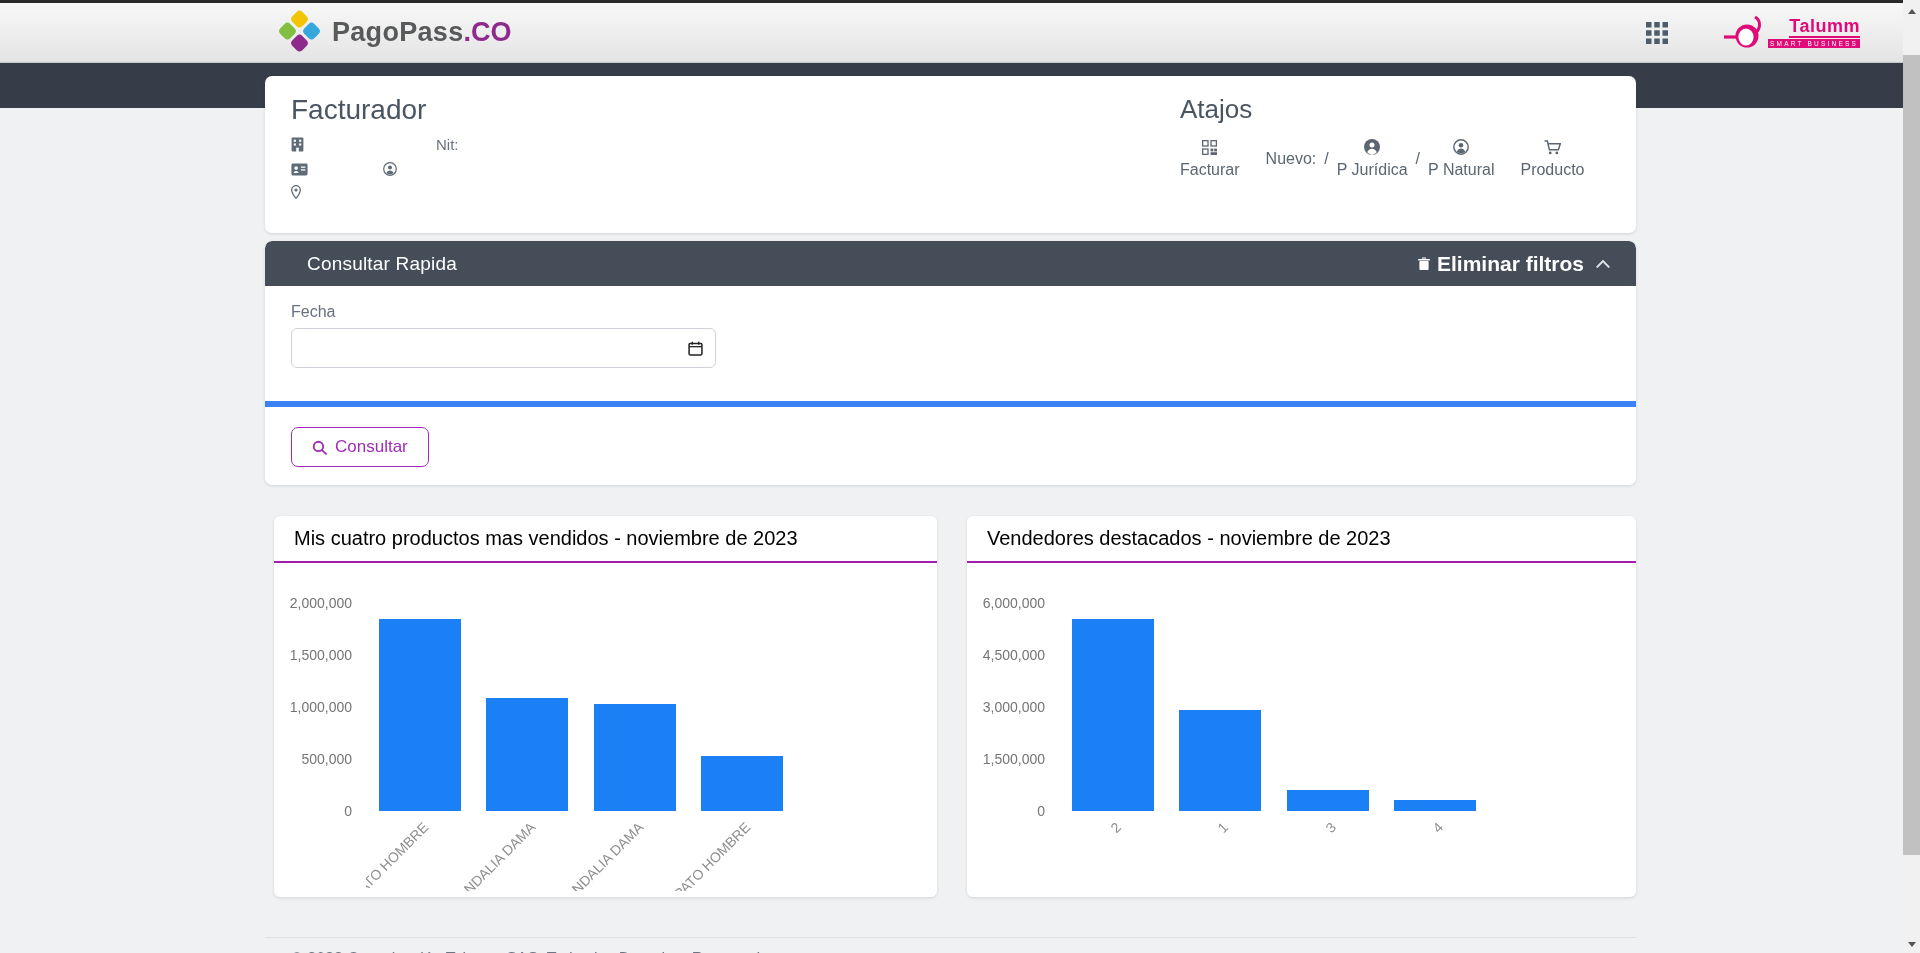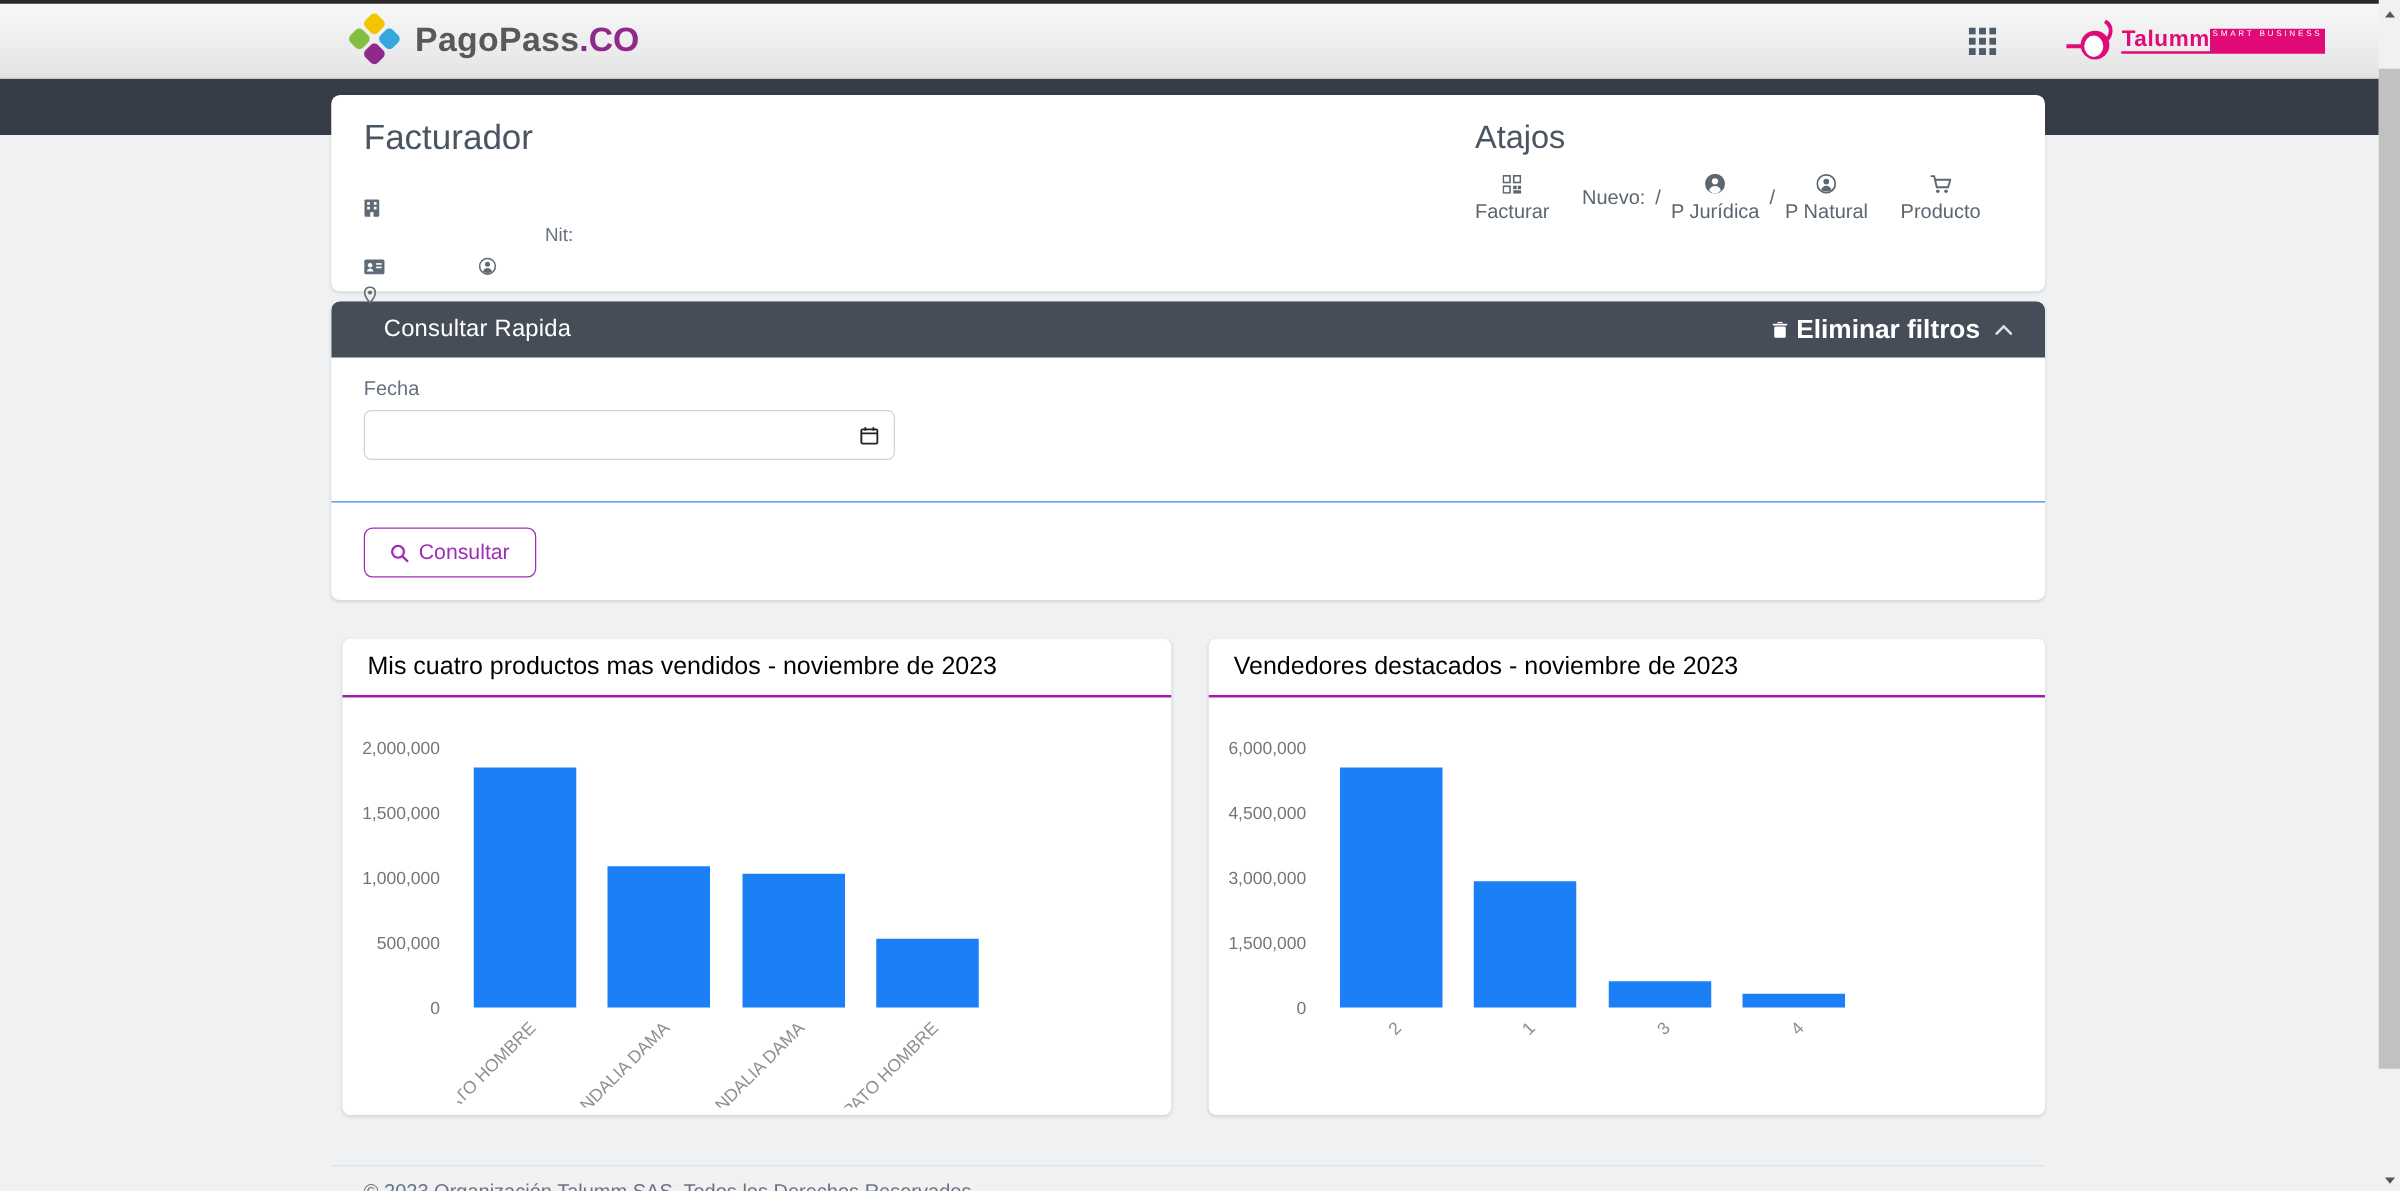--- a/index.html
+++ b/index.html
@@ -25,38 +25,38 @@
     grid-template-columns:14px 14px; grid-template-rows:14px 14px; gap:3px; margin-right:16px; }
   .pp-sq { border-radius:4px; }
   .pp-sq.y{background:#f2c500;} .pp-sq.b{background:#35a7dd;}
   .pp-sq.g{background:#82bf41;} .pp-sq.p{background:#8e2a8b;}
   .brand-name { font-size:27px; font-weight:600; color:#58595b; letter-spacing:.3px; }
   .brand-suffix { font-size:27px; font-weight:800; color:#8e2a8b; }
 
   .header-right { margin-left:auto; margin-right:60px; display:flex; align-items:center; gap:52px; }
   .apps-grid { color:#4c5c6b; cursor:pointer; padding:4px; }
   .talumm { display:flex; align-items:center; gap:2px; }
-  .talumm-text { display:flex; flex-direction:row; line-height:1; }
+  .talumm-text { display:flex; flex-direction:column; line-height:1;align-items:flex-end; }
   .talumm-name { color:#e00a78; font-weight:800; font-size:18px; letter-spacing:.5px; border-bottom:2px solid #e00a78; padding-bottom:1px; }
   .talumm-tag { background:#e00a78; color:#fff; font-size:6.5px; letter-spacing:2.2px; padding:2px 2px 1px; text-align:center; margin-top:1px; }
 
   
   .navbar { position:absolute; top:63px; left:0; right:0; height:45px; background:#363d49; z-index:1; }
 
   
   .main { position:absolute; top:76px; left:265px; width:1371px; z-index:2; }
   .card { background:#fff; border-radius:7px; box-shadow:0 1px 3px rgba(40,50,60,.14); }
 
   
   .card-top { height:157px; display:flex; padding:18px 26px;gap:45px; }
   .fact-col { flex:1; }
   .page-title { font-size:28px; font-weight:500; color:#4a5562; margin-bottom:10px; }
   .f-row { display:flex; align-items:center; margin-top:9px; color:#5f6b76; font-size:15px; }
   .f-icon { width:20px; display:inline-flex; }
-  .nit-label { margin-left:125px; color:#6a737d; font-weight:500;margin-top:44px; }
+  .nit-label { margin-left:125px; color:#6a737d; font-weight:500; }
   .user-sm { margin-left:72px; display:inline-flex; }
 
   .atajos-col { width:460px; padding-left:30px; }
   .atajos-title { font-size:26px; font-weight:500; color:#4a5562; margin-bottom:14px; }
   .atajos-row { display:flex; align-items:center; font-size:16px; color:#5b6670; flex-wrap:nowrap; }
   .atj-link { display:inline-flex; align-items:center; gap:6px; cursor:pointer; white-space:nowrap;flex-direction:column; }
   .atj-sep { margin:0 8px; color:#5b6670; }
   .atj-gap { width:26px; }
 
   
@@ -70,21 +70,21 @@
   .filter-head-right { display:flex; align-items:center; gap:12px; }
   .clear-filters { display:flex; align-items:center; gap:7px; font-size:21px; font-weight:700; cursor:pointer; }
   .chev { display:inline-flex; cursor:pointer; color:#dfe3e8; }
   .filter-body { padding:17px 26px 33px; }
   .field-label { font-size:16px; color:#667080; margin-bottom:7px; }
   .date-input {
     width:425px; height:40px; border:1px solid #ccd2d8; border-radius:6px;
     display:flex; align-items:center; justify-content:flex-end; padding:0 12px;
     background:#fff; cursor:text;
   }
-  .filter-actions { border-top:1px solid #3b82f6; padding:20px 26px 18px; }
+  .filter-actions { border-top:6px solid #3b82f6; padding:20px 26px 18px; }
   .btn-consultar {
     display:inline-flex; align-items:center; gap:8px;
     border:1.5px solid #a12cb8; color:#a12cb8; background:#fff;
     font-size:17px; padding:9px 20px; border-radius:7px; cursor:pointer;
     font-family:"Liberation Sans", sans-serif;
   }
 
   
   .charts-row { display:flex; gap:30px; margin-top:31px; padding-left:9px; }
   .chart-card { border-radius:6px; }

